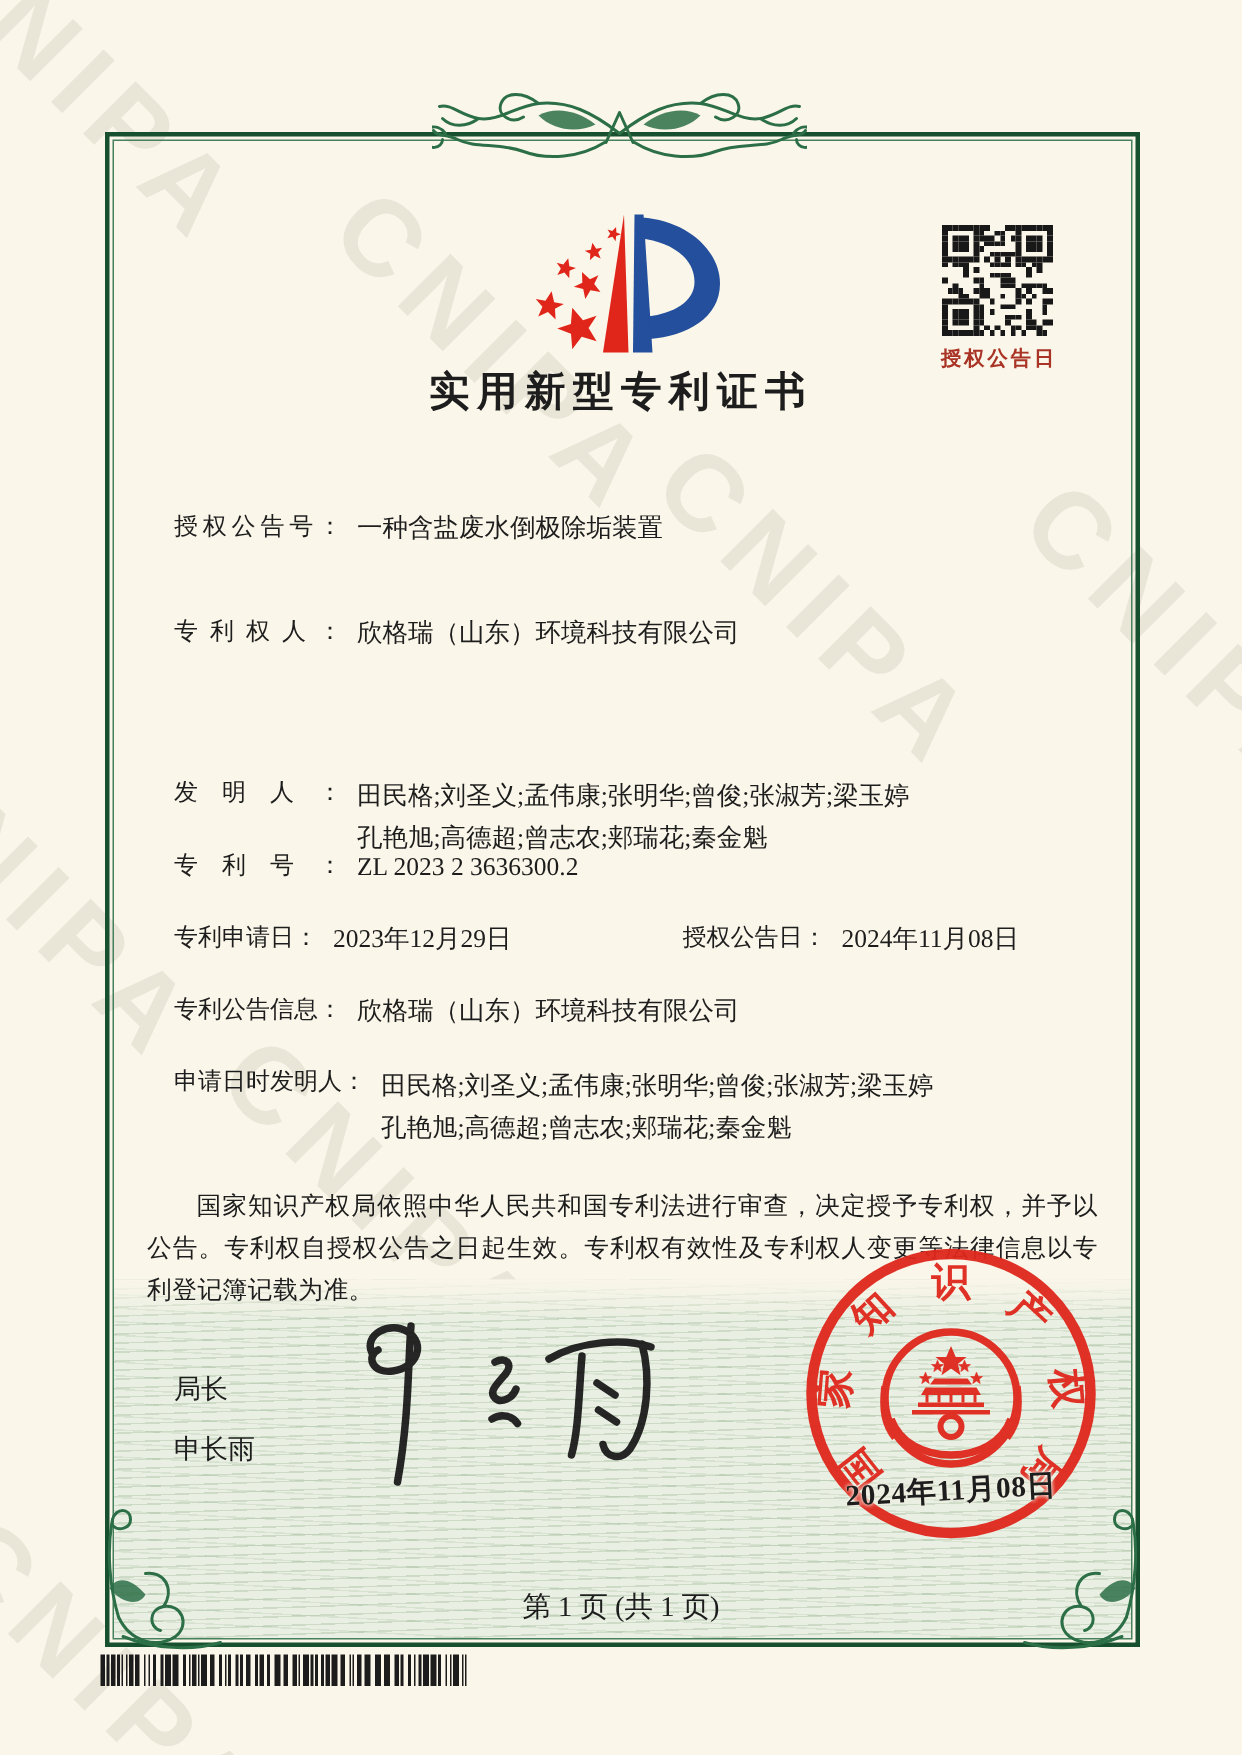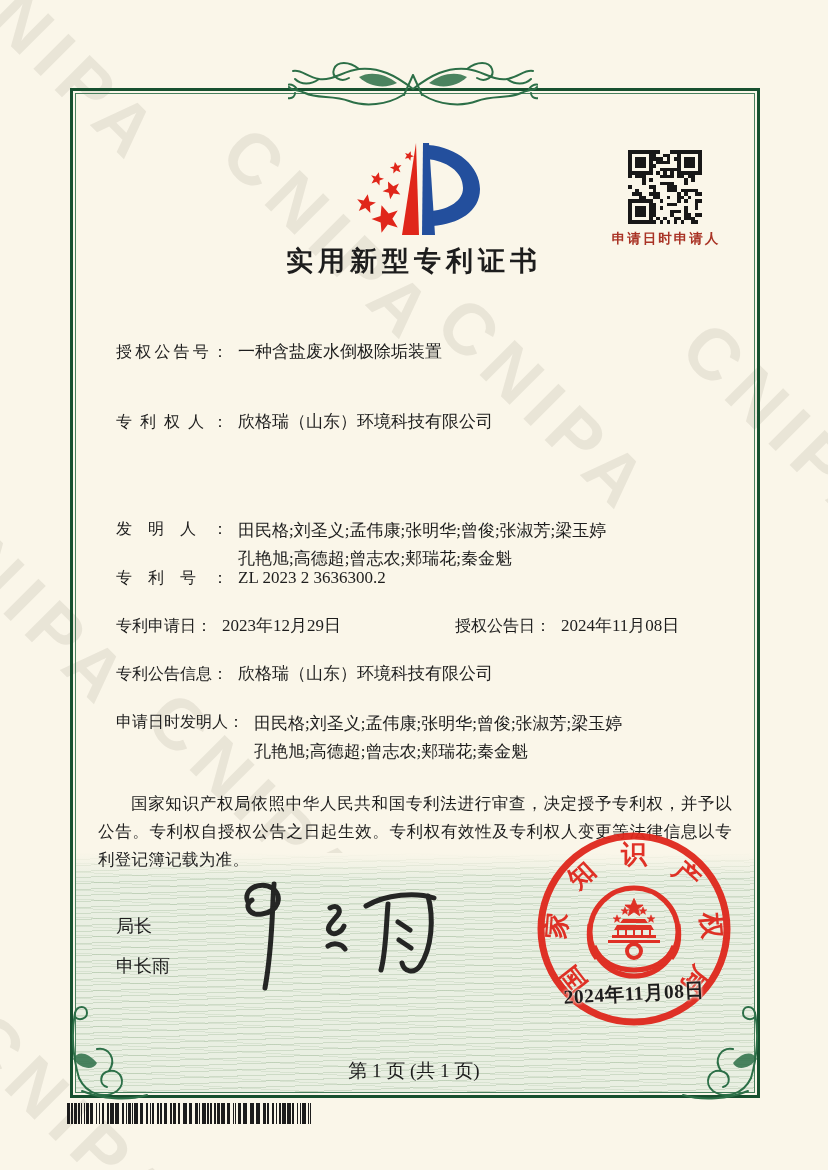--- a/index.html
+++ b/index.html
@@ -559,21 +559,21 @@
         <div class="on"></div>
         <div></div>
         <div class="on"></div>
         <div></div>
         <div></div>
         <div class="on"></div>
         <div class="on"></div>
         <div></div>
       </div>
     </div>
-  <div class="qrlabel">申请日时申请人</div>
+  <div class="qrlabel">授权公告日</div>
 
   <div class="title">实用新型专利证书</div>
 
   <div class="row" style="top:340px">
     <span class="lbl sp">授权公告号：</span>
     <span class="val">一种含盐废水倒极除垢装置</span>
   </div>
 
   <div class="row" style="top:410px">
     <span class="lbl sp">专利权人：</span>

